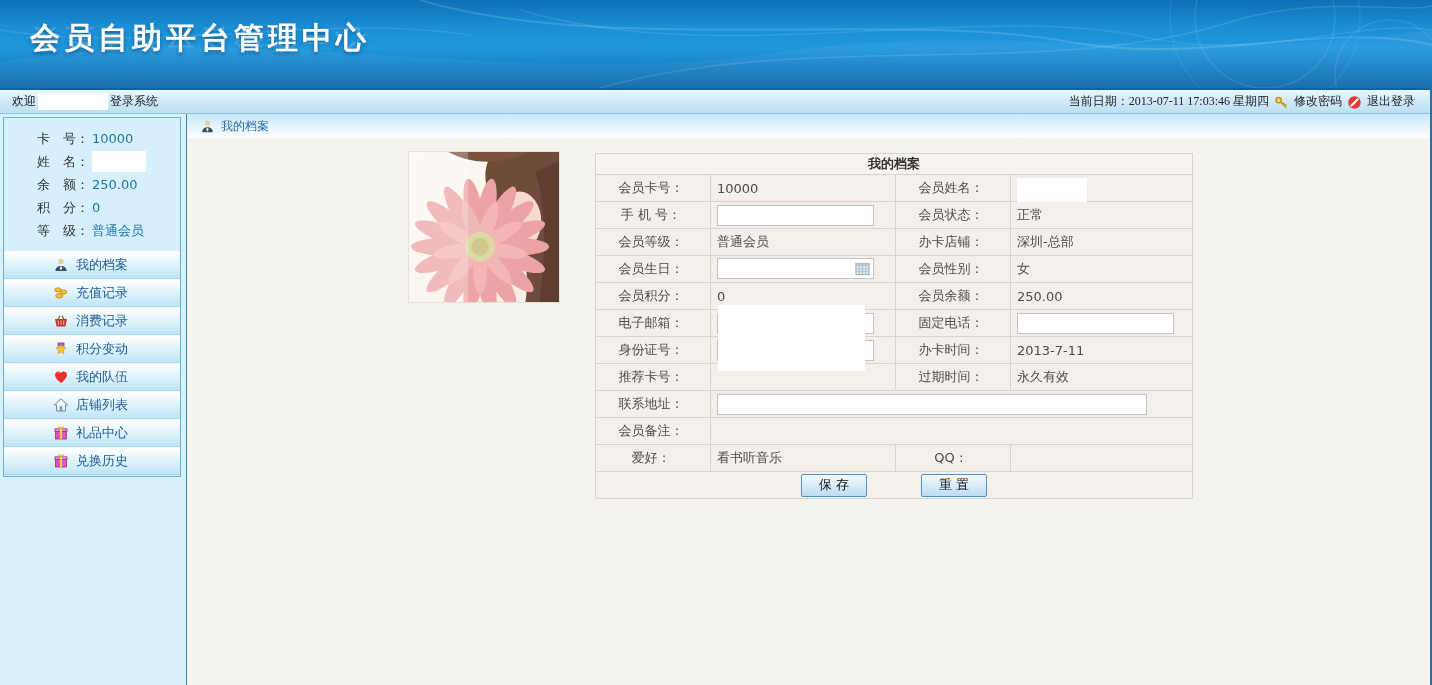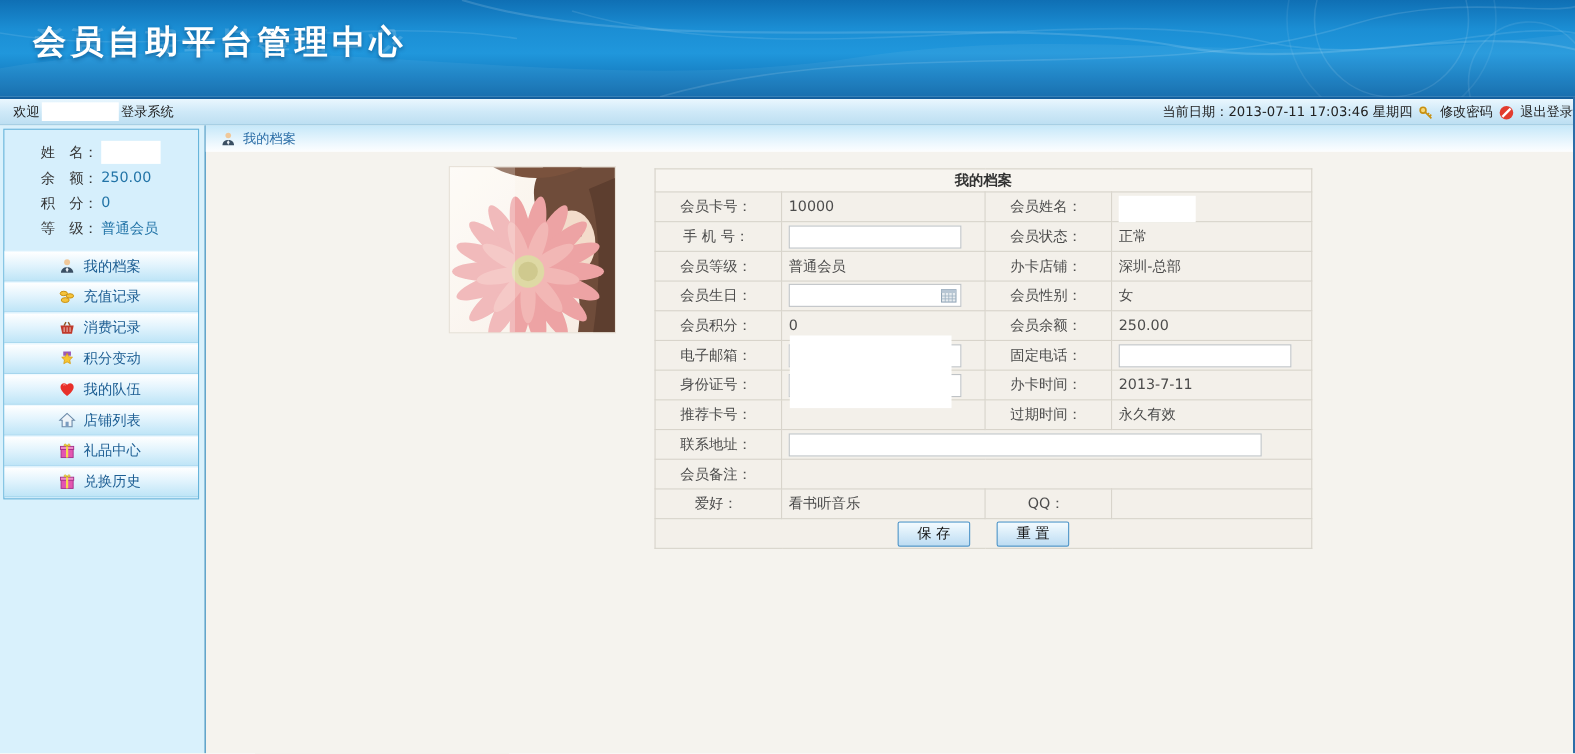--- a/index.html
+++ b/index.html
@@ -7,21 +7,21 @@
   body { font-family:"DejaVu Sans","Liberation Sans",sans-serif; }
   .page { position:relative; width:1432px; height:685px; background:#f5f3ee; overflow:hidden; }
 
   
   .app-header { position:relative; height:88px; background:linear-gradient(180deg,#0f6fb4 0%,#1b8ed4 30%,#2097dc 55%,#0d68ab 100%); overflow:hidden; }
   .app-header svg.deco { position:absolute; left:0; top:0; width:100%; height:100%; }
   .app-title { position:absolute; left:30px; top:18px; font-size:30px; font-weight:bold; color:#ffffff; letter-spacing:4px; text-shadow:0 2px 4px rgba(0,30,70,.45); white-space:nowrap; }
   .app-title-reflection { position:absolute; left:30px; top:52px; font-size:30px; font-weight:bold; color:#ffffff; letter-spacing:4px; transform:scaleY(-0.75); transform-origin:top; opacity:.16; white-space:nowrap; pointer-events:none; }
 
   
-  .topbar { height:26px; border-top:2px solid #15609f; border-bottom:1px solid #8ec2e0; background:linear-gradient(180deg,#eaf7fe 0%,#cfe9f8 50%,#bddff2 100%); display:flex; justify-content:space-between; align-items:center; padding:0 2px 0 12px; font-size:12px; color:#222; }
+  .topbar { height:26px; border-top:2px solid #15609f; border-bottom:1px solid #8ec2e0; background:linear-gradient(180deg,#eaf7fe 0%,#cfe9f8 50%,#bddff2 100%); display:flex; justify-content:space-between; align-items:center; padding:0 17px 0 12px; font-size:12px; color:#222;font-family:Liberation Serif, serif; }
   .topbar-left { display:flex; align-items:center; gap:2px; }
   .censor-inline { display:inline-block; width:70px; height:17px; background:#ffffff; }
   .topbar-right { display:flex; align-items:flex-end; gap:5px; white-space:nowrap; }
   .topbar-link { color:#222; cursor:pointer; text-decoration:none; }
   .mini-icon { width:15px; height:15px; display:inline-block; vertical-align:middle; }
 
   
   .body-row { display:flex; height:571px; }
   .sidebar-col { width:187px; background:#d9f1fc; border-right:1px solid #2f85b5; position:relative; flex:none; }
   .sidebar-box { position:absolute; left:3px; top:3px; width:178px; border:1px solid #68b4da; background:#d6effc; padding-bottom:1px; }
@@ -46,21 +46,21 @@
   .profile-table { position:absolute; left:408px; top:15px; width:597px; border-collapse:collapse; table-layout:fixed; font-size:13px; color:#4c4c4c; background:#f3f0ea; }
   .profile-table td { border:1px solid #d8d4cb; height:27px; padding:0 6px; overflow:hidden; white-space:nowrap; }
   .profile-table .title-row td { height:21px; text-align:center; font-weight:bold; color:#333; background:#f7f4ef; }
   .profile-table .lbl { text-align:center; padding-right:10px; color:#4c4c4c; }
   .txt { width:157px; height:21px; border:1px solid #bfc3c6; background:#fff; padding:0 3px; font-size:12px; font-family:inherit; }
   .date-wrap { position:relative; display:inline-block; width:157px; height:22px; vertical-align:middle; }
   .date-wrap .txt { width:157px; padding-right:22px; }
   .cal-icon { position:absolute; right:4px; top:3px; width:15px; height:15px; cursor:pointer; }
   .txt.wide { width:430px; }
   .btn-cell { text-align:center; }
-  .btn { width:66px; height:23px; margin:0 10px; font-size:13px; font-family:inherit; color:#111; background:linear-gradient(180deg,#f4fbff 0%,#d8ecf9 50%,#bddcf2 100%); border:1px solid #4d94c8; border-radius:2px; cursor:pointer; }
+  .btn { width:66px; height:23px; margin:0 25px; font-size:13px; font-family:inherit; color:#111; background:linear-gradient(180deg,#f4fbff 0%,#d8ecf9 50%,#bddcf2 100%); border:1px solid #4d94c8; border-radius:2px; cursor:pointer; }
 
   
   .censor { position:absolute; background:#ffffff; z-index:5; }
   .censor-name { left:830px; top:40px; width:70px; height:24px; }
   .censor-email-id { left:531px; top:167px; width:147px; height:66px; }
 
   .right-edge { position:absolute; right:0; top:88px; bottom:0; width:2px; background:#2b6ea8; z-index:9; }
 </style>
 </head>
 <body>
@@ -105,20 +105,24 @@
       </span>
       <a class="topbar-link">退出登录</a>
     </div>
   </div>
 
   <div class="body-row">
 
     <div class="sidebar-col">
       <div class="sidebar-box">
         <div class="info-panel">
+          <div class="info-row">
+            <span class="info-label">卡　号：</span>
+            <span class="info-value">10000</span>
+          </div>
           <div class="info-row">
             <span class="info-label">姓　名：</span>
             <span class="censor-side"></span>
           </div>
           <div class="info-row">
             <span class="info-label">余　额：</span>
             <span class="info-value">250.00</span>
           </div>
           <div class="info-row">
             <span class="info-label">积　分：</span>

